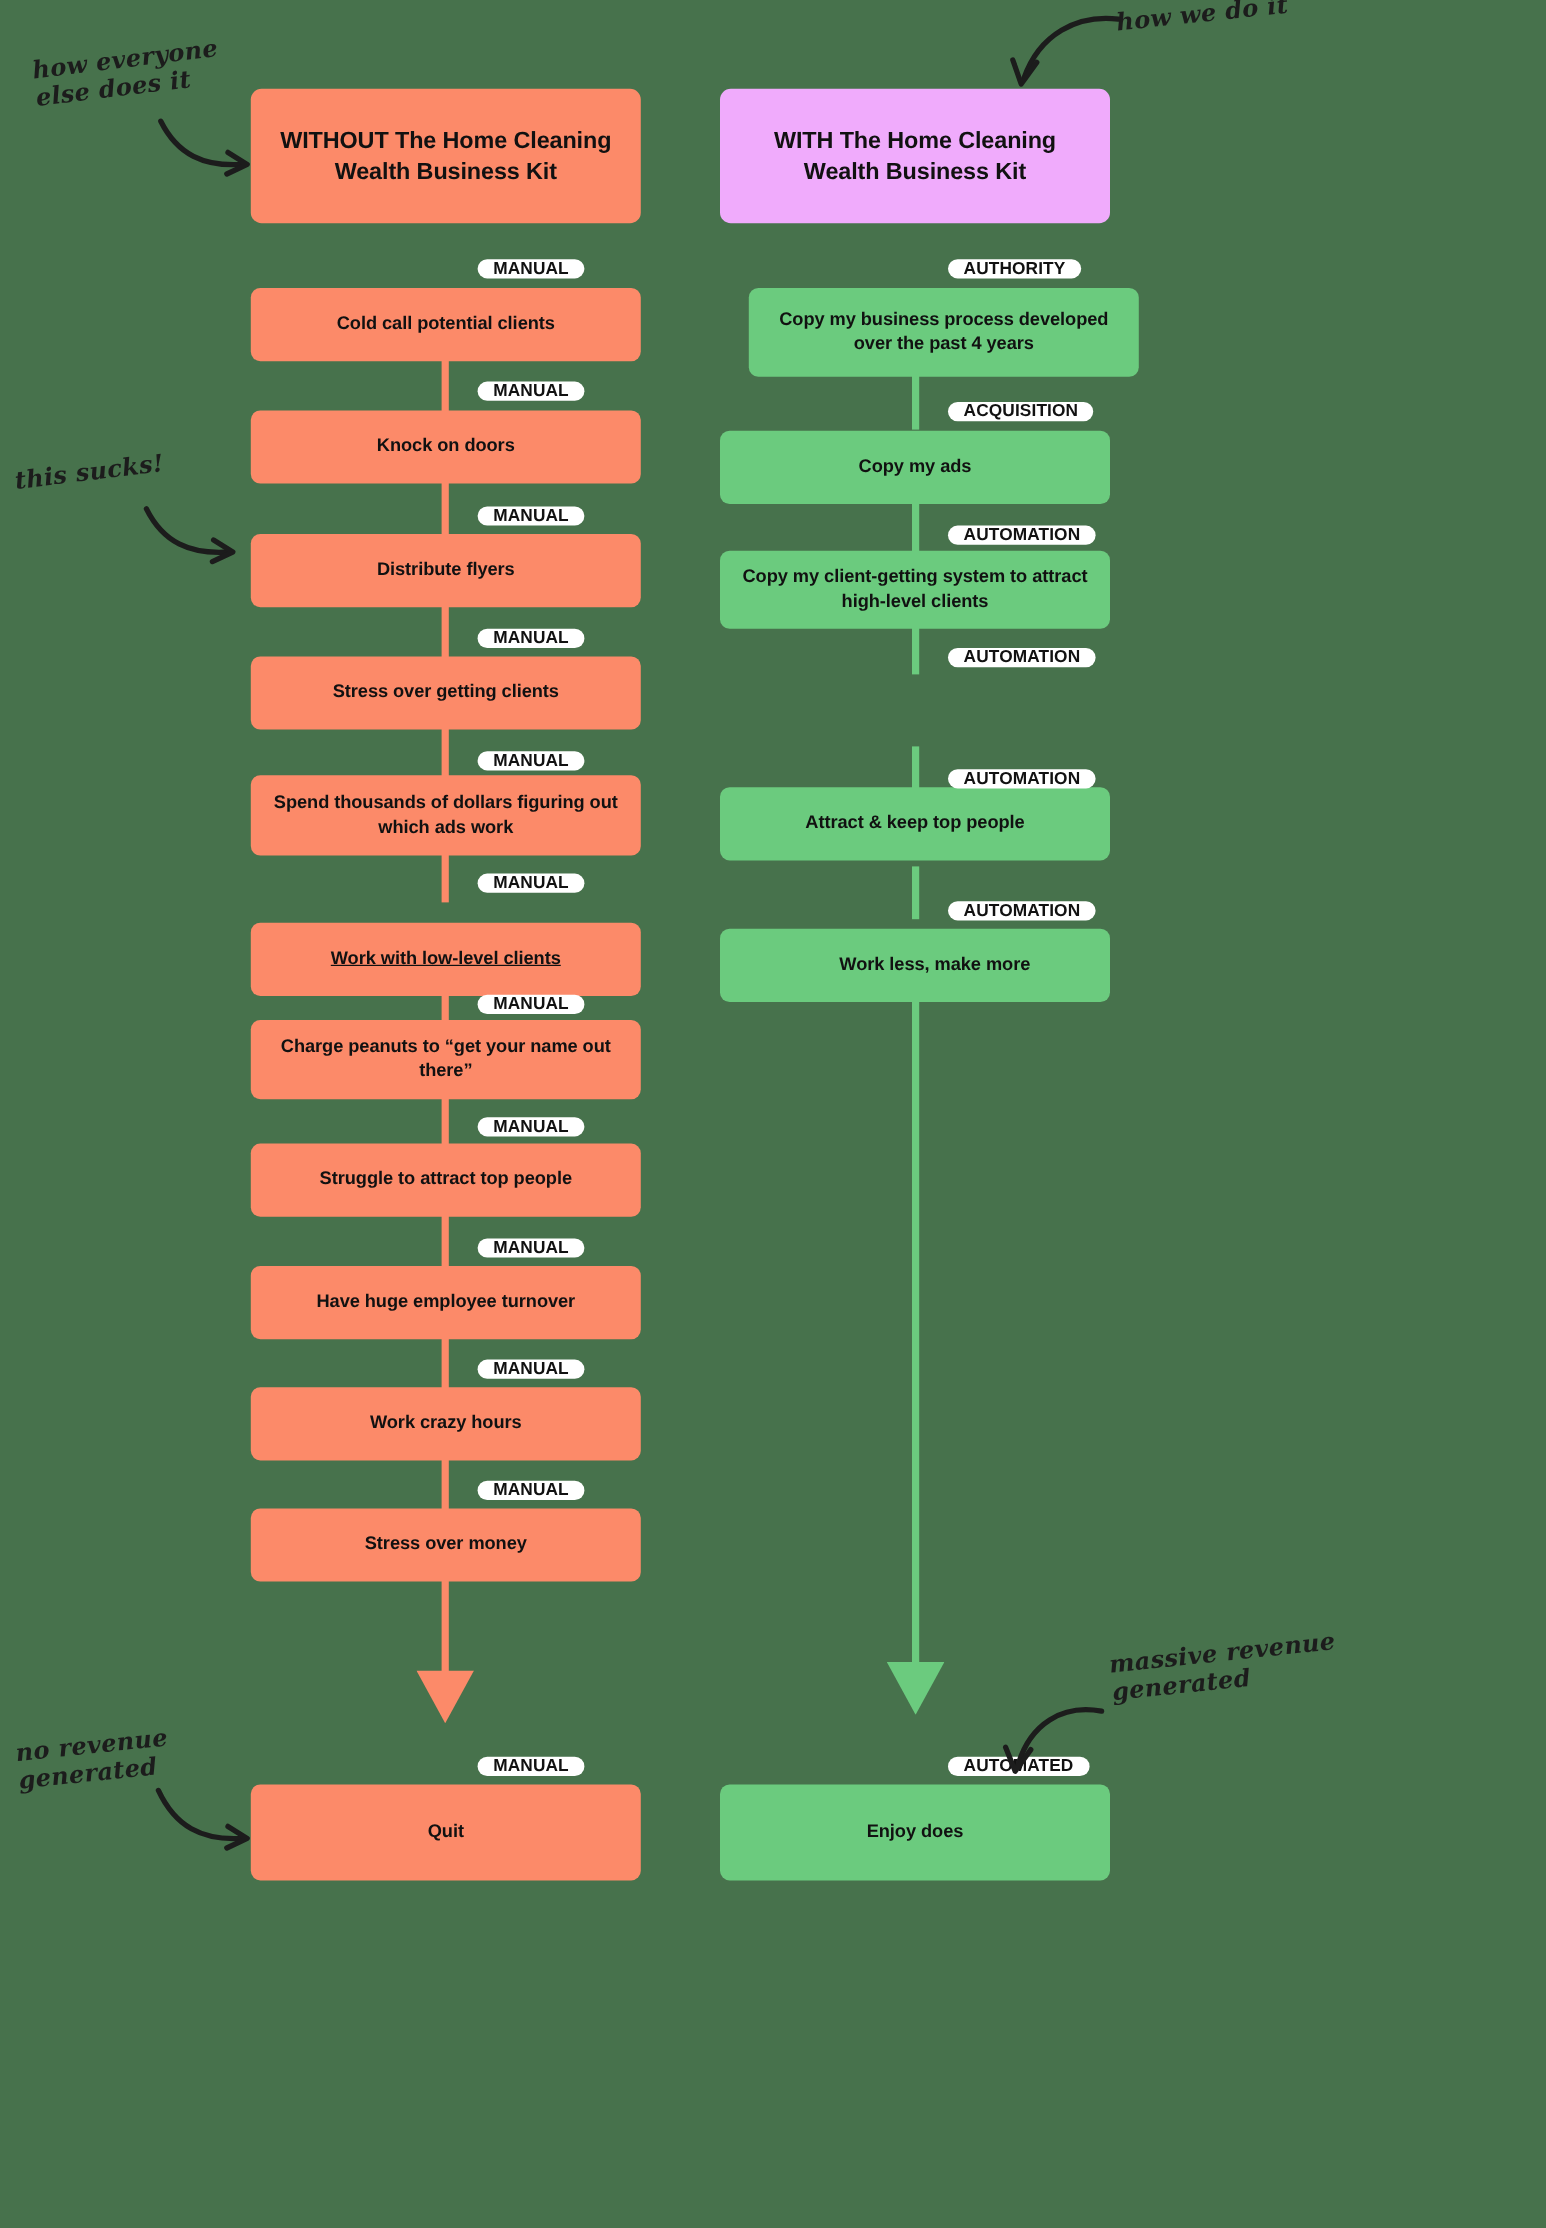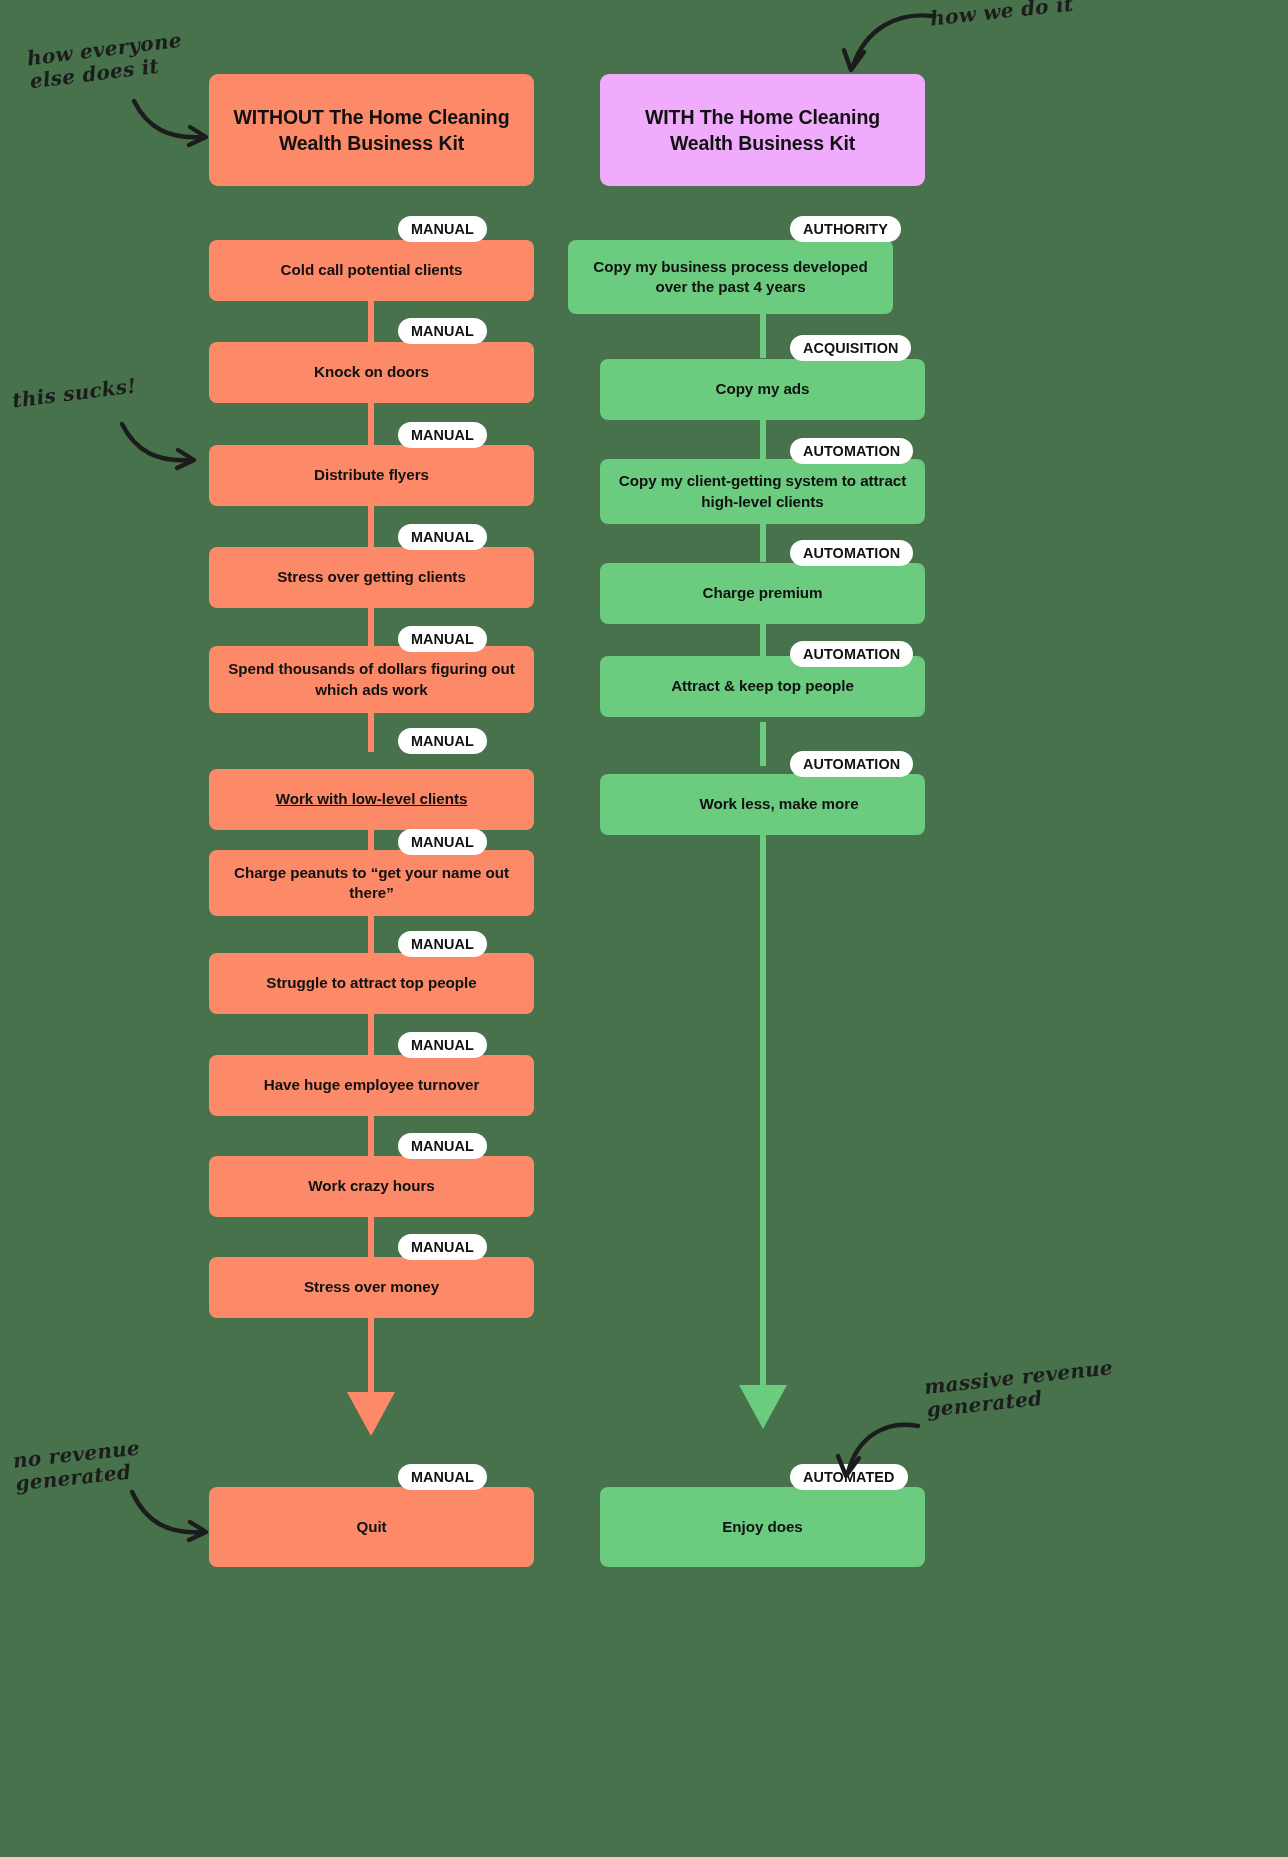--- a/index.html
+++ b/index.html
@@ -61,21 +61,21 @@
   }
   .step.orange { background: #fc8a69; }
   .step.green  { background: #6bcb7e; }
 
   
   .pill {
     position: absolute;
     background: #ffffff;
     color: #111111;
     border-radius: 13px;
-    height: 26px;
+    height: 16px;
     display: flex;
     align-items: center;
     justify-content: center;
     padding: 0 13px;
     font-size: 14.4px;
     font-weight: bold;
     letter-spacing: 0.1px;
     white-space: nowrap;
     z-index: 4;
   }
@@ -211,21 +211,20 @@
   <div class="step orange" style="left:209px; top:1487px; height:80px;">Quit</div>
 
   <div class="pill" style="left:790px; top:216px;">AUTHORITY</div>
   <div class="pill" style="left:790px; top:335px;">ACQUISITION</div>
   <div class="pill" style="left:790px; top:438px;">AUTOMATION</div>
   <div class="pill" style="left:790px; top:540px;">AUTOMATION</div>
   <div class="pill" style="left:790px; top:641px;">AUTOMATION</div>
   <div class="pill" style="left:790px; top:751px;">AUTOMATION</div>
   <div class="pill" style="left:790px; top:1464px;">AUTOMATED</div>
 
-  <div class="step green" style="left:568px; top:240px; height:74px;">Copy my business process developed over the past 4 years</div>
+  <div class="step green" style="left:624px; top:240px; height:74px;">Copy my business process developed over the past 4 years</div>
   <div class="step green" style="left:600px; top:359px; height:61px;">Copy my ads</div>
   <div class="step green" style="left:600px; top:459px; height:65px;">Copy my client-getting system to attract high-level clients</div>
-  <div class="step green" style="left:600px; top:563px; height:61px;">Charge premium</div>
   <div class="step green" style="left:600px; top:656px; height:61px;">Attract &amp; keep top people</div>
   <div class="step green" style="left:600px; top:774px; height:61px;padding-left:47px;">Work less, make more</div>
   <div class="step green" style="left:600px; top:1487px; height:80px;">Enjoy does</div>
 
 </div>
 
 </body></html>

